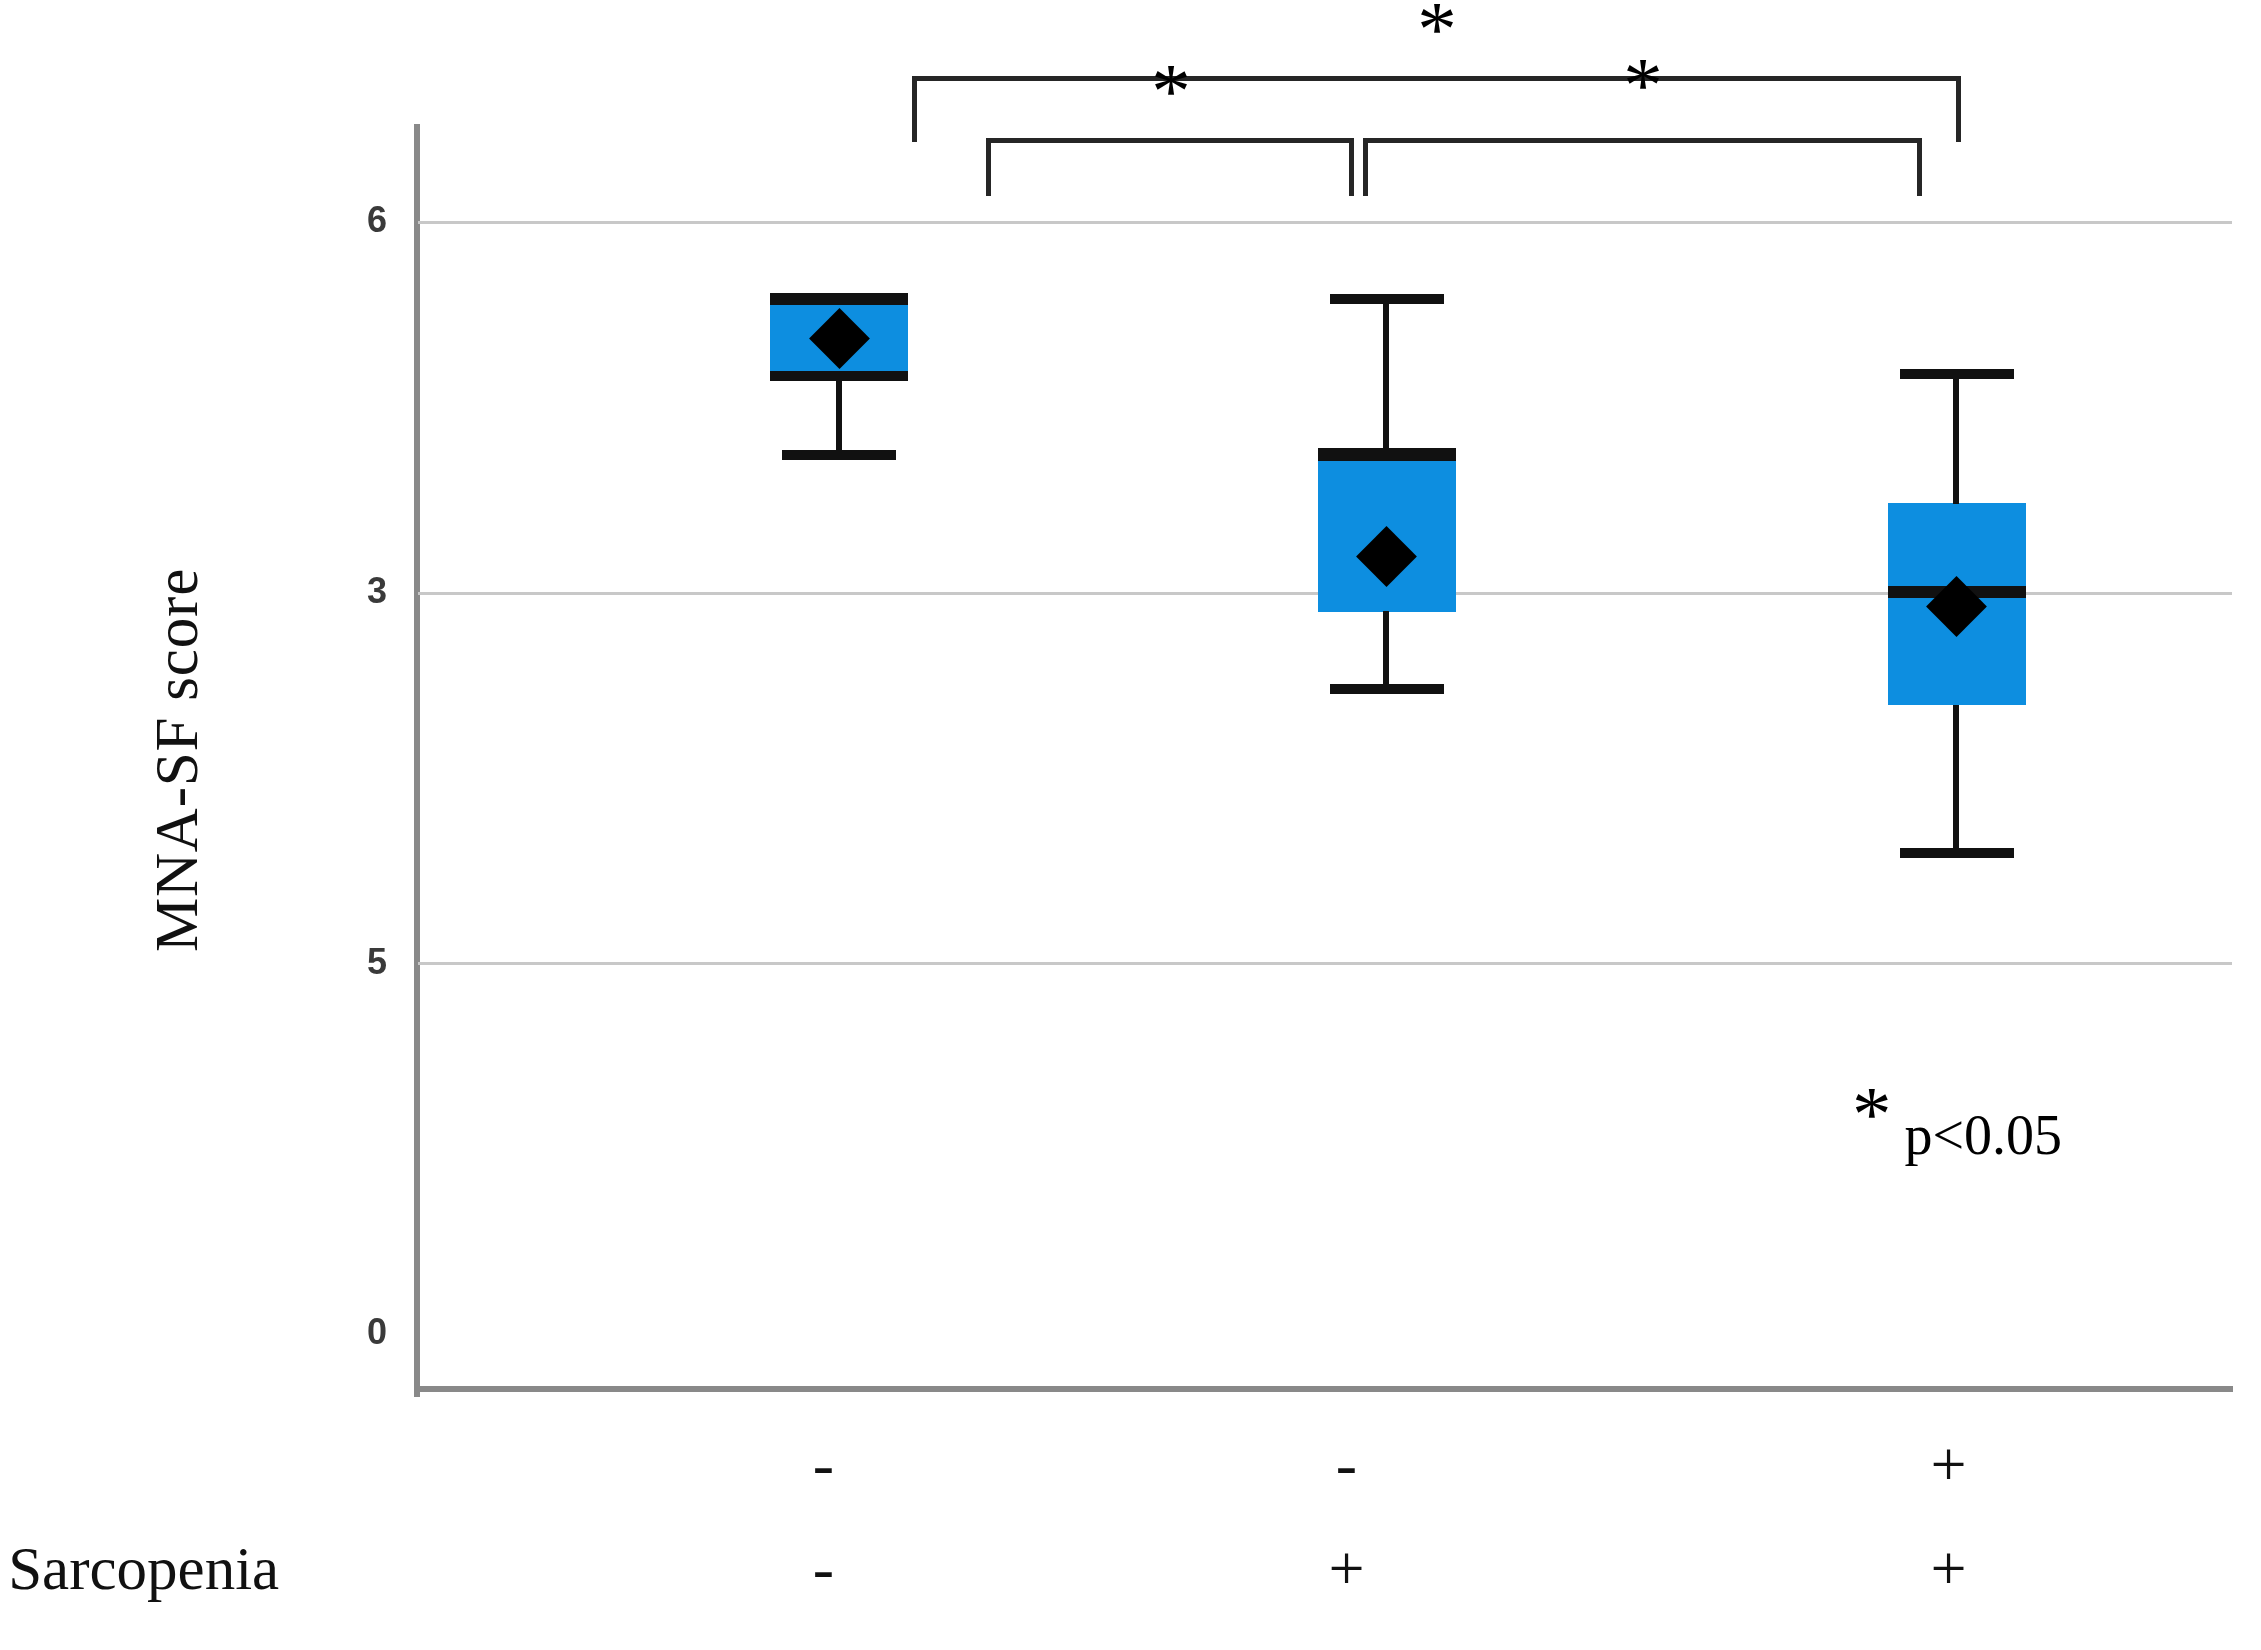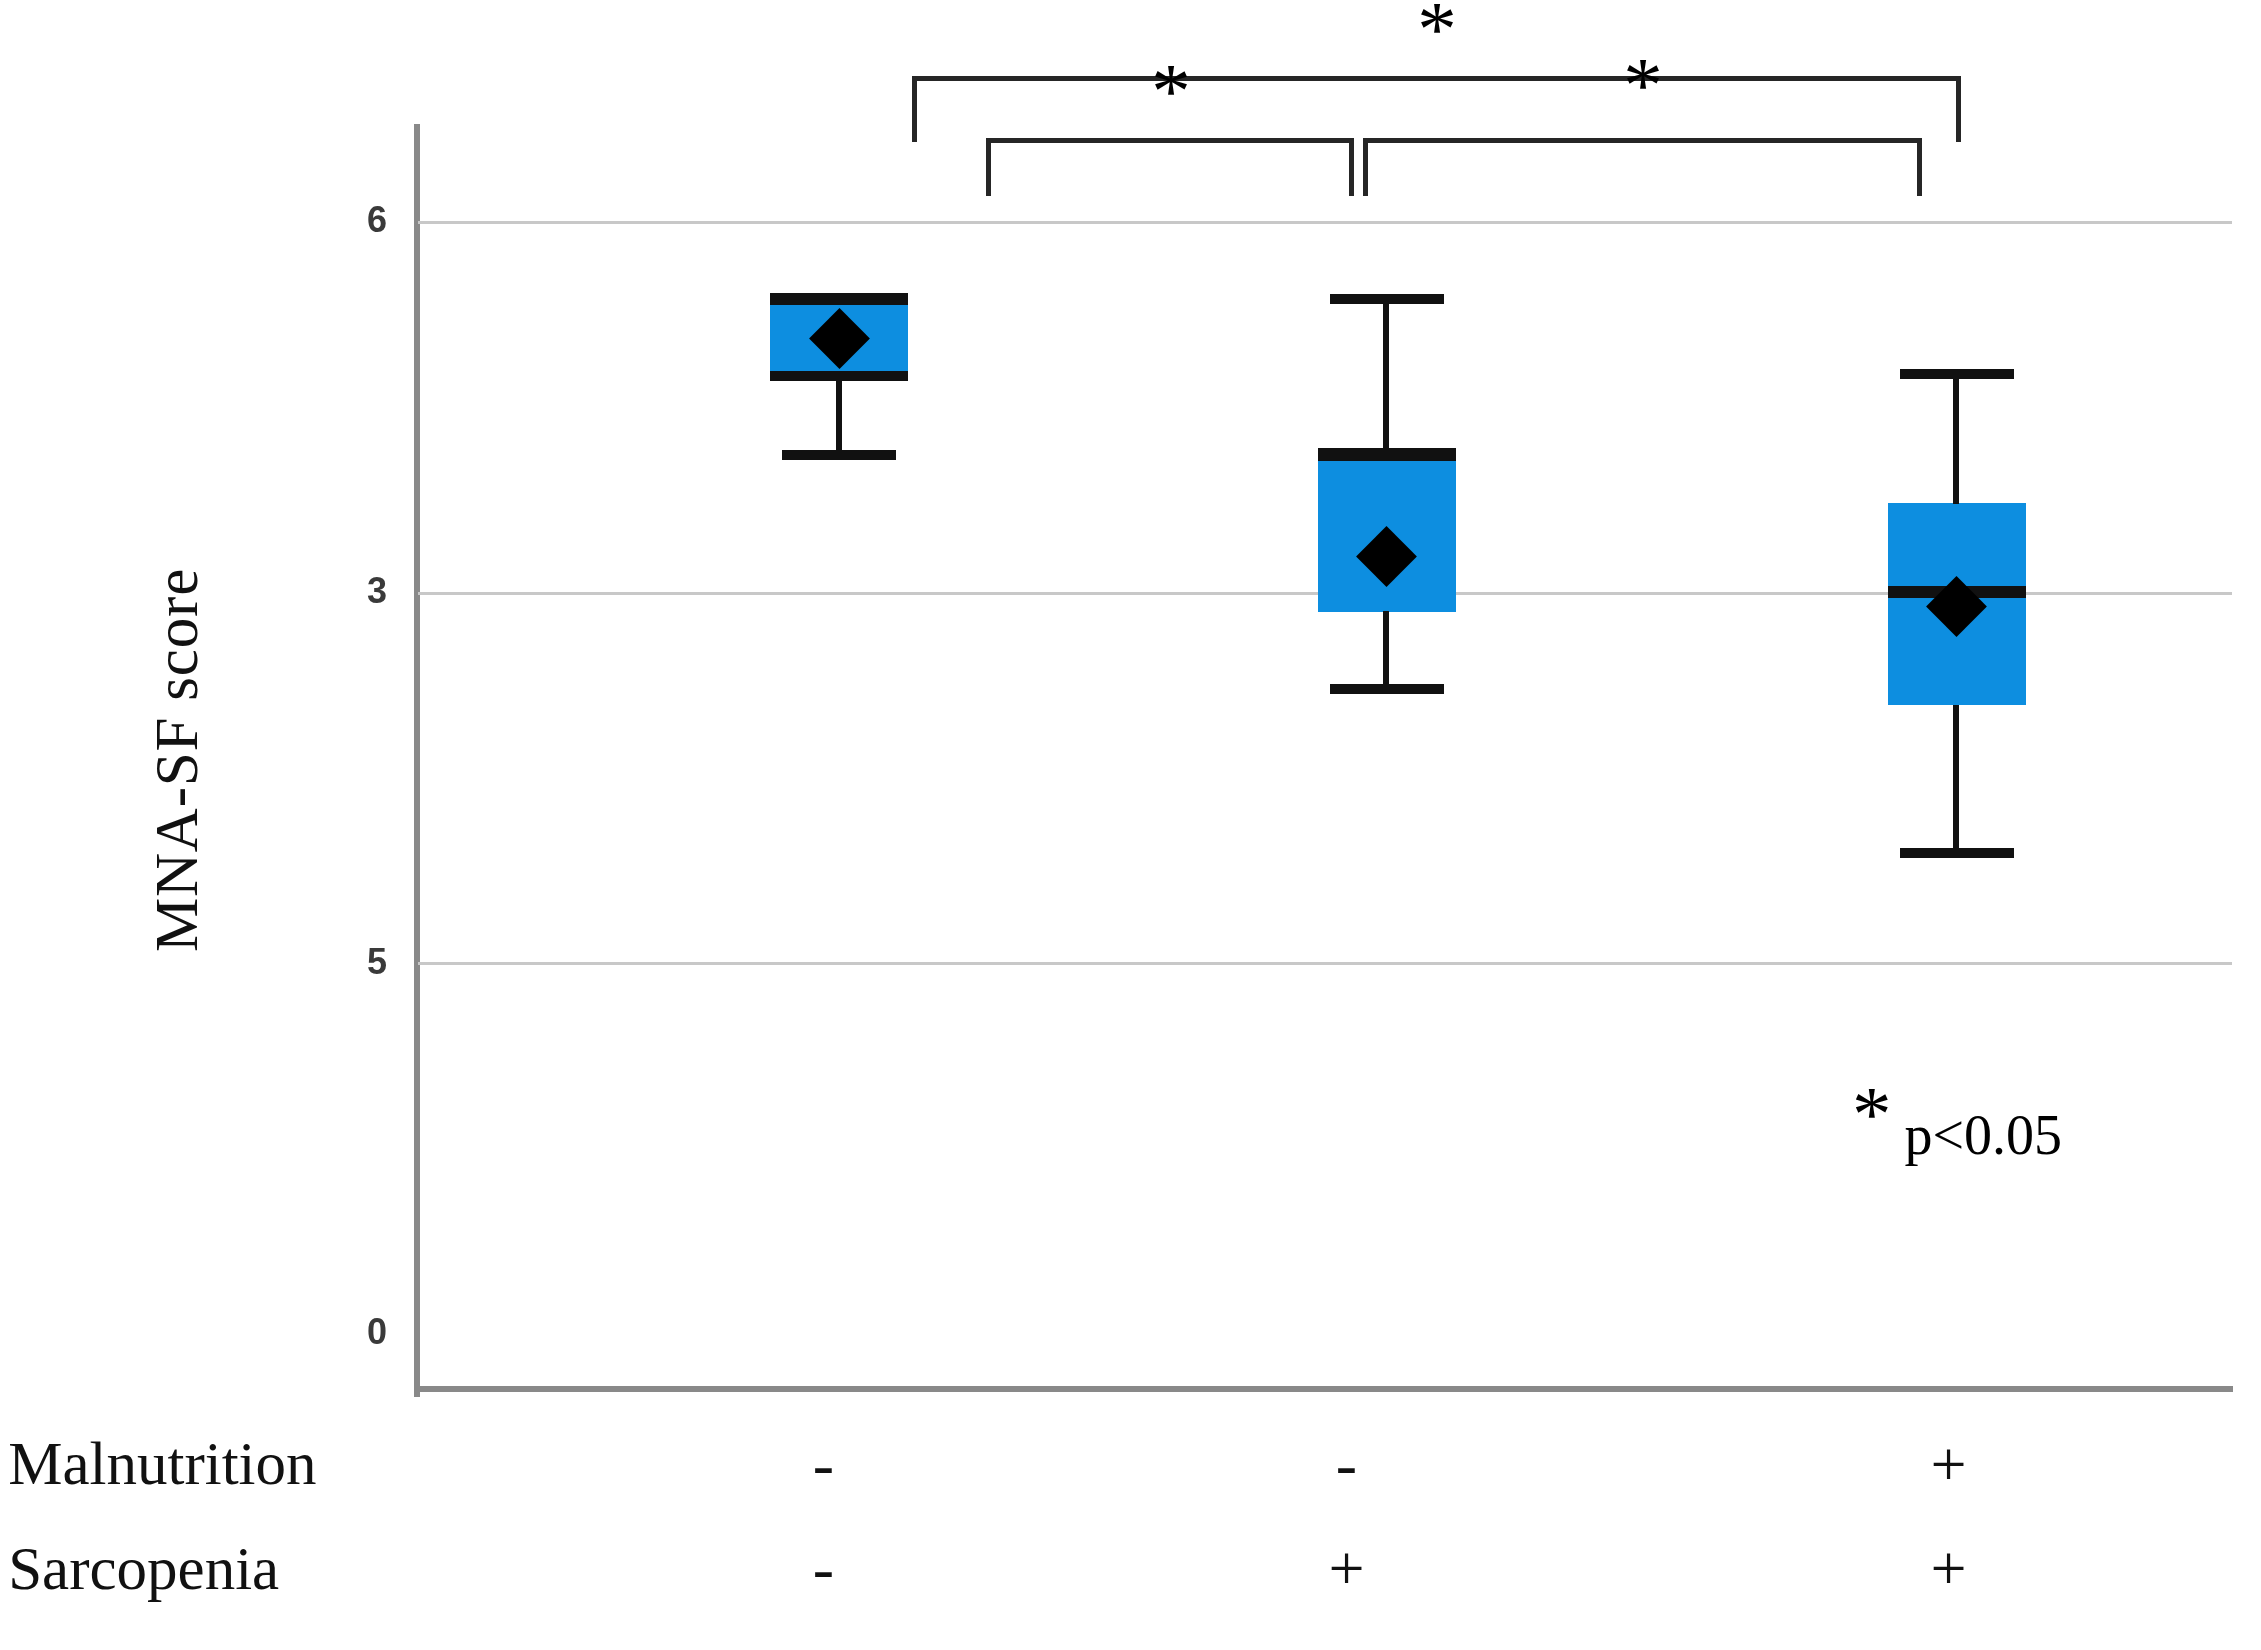--- a/index.html
+++ b/index.html
@@ -257,21 +257,20 @@
     <div class="leg-l" style="height:58px;"></div>
     <div class="leg-r" style="height:58px;"></div>
   </div>
   <div class="star" style="left:1610px; top:45px;">*</div>
 
   <div class="legend">
     <span class="legend-star">*</span>
     <span class="legend-text">p&lt;0.05</span>
   </div>
 
-  <div class="cat-row-label" style="top:1429px;">Malnutrition</div>
   <div class="cat-row-label" style="top:1534px;">Sarcopenia</div>
 
   <div class="cat-cell" style="left:766px; top:1428px;">-</div>
   <div class="cat-cell" style="left:1289px; top:1428px;">-</div>
   <div class="cat-cell" style="left:1891px; top:1428px;">+</div>
 
   <div class="cat-cell" style="left:766px; top:1532px;">-</div>
   <div class="cat-cell" style="left:1289px; top:1532px;">+</div>
   <div class="cat-cell" style="left:1891px; top:1532px;">+</div>
 

